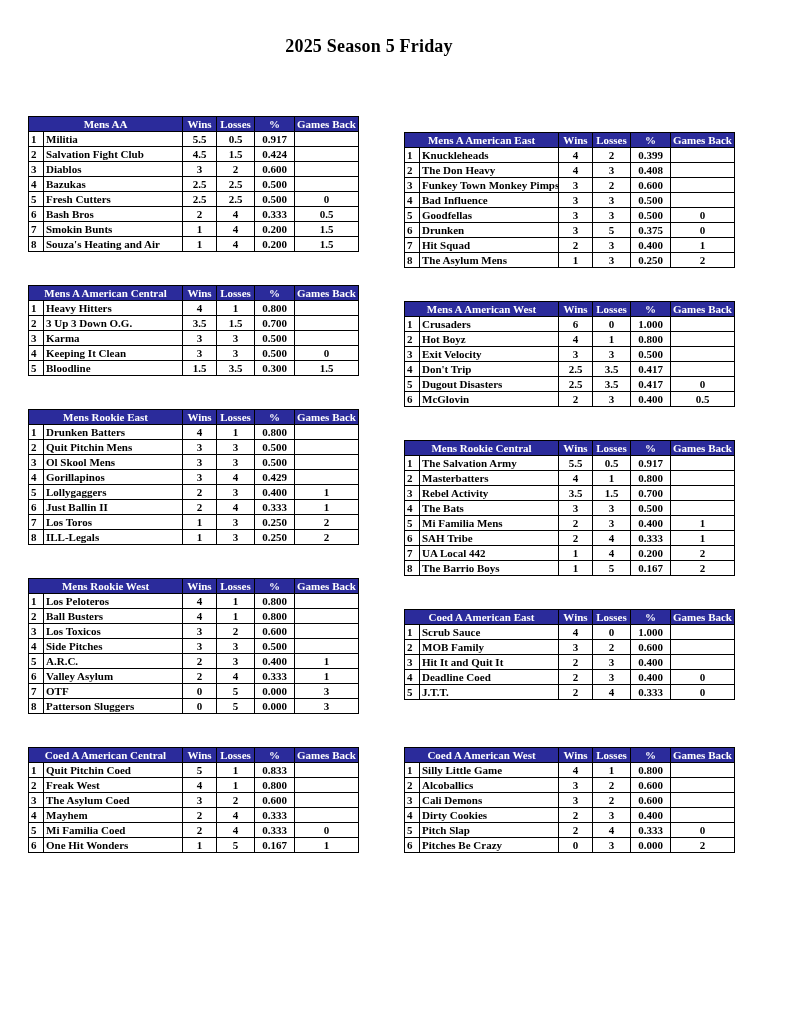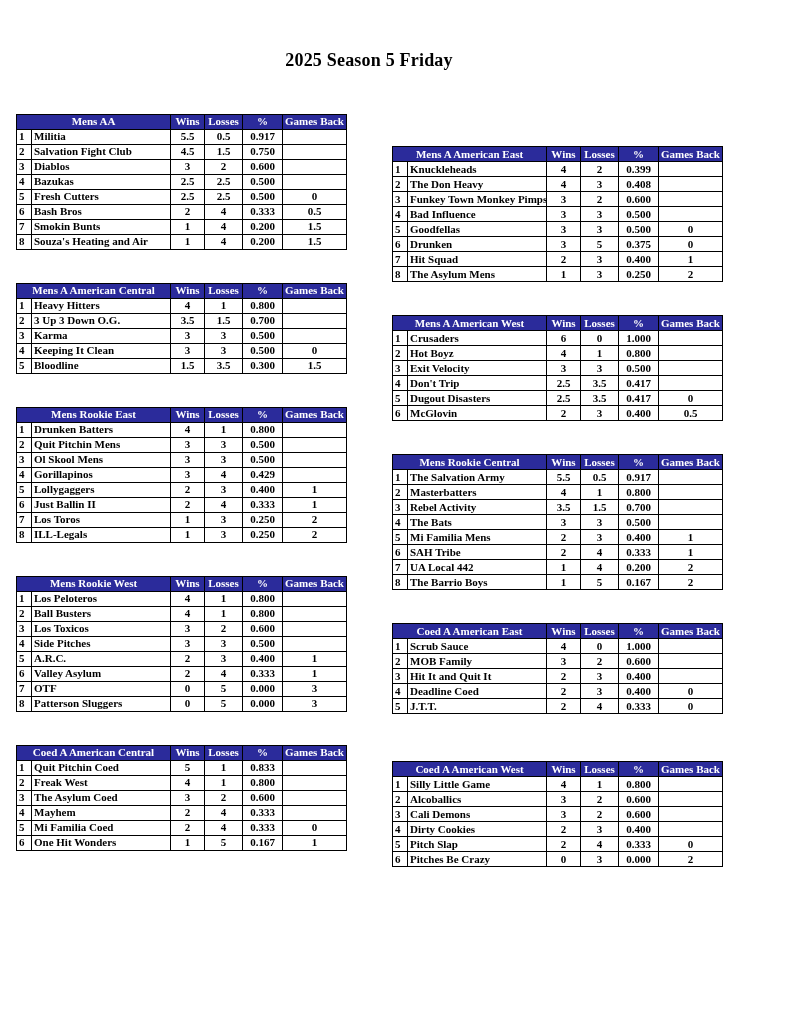--- a/index.html
+++ b/index.html
@@ -12,33 +12,34 @@
     width: 791px;
     height: 1024px;
     font-family: "Liberation Serif", serif;
     color: #000000;
     overflow: hidden;
   }
   .page {
     position: relative;
     width: 791px;
     height: 1024px;
-    padding: 50px 16px 0 16px;
+    padding: 36px 16px 0 16px;
   }
   .page-title {
     width: 706px;
     text-align: center;
     font-size: 18px;
     font-weight: bold;
     letter-spacing: 0.2px;
   }
   .cols {
     display: flex;
-    align-items: center;
+    align-items: flex-end;
     margin-top: 26px;
+    margin-left: 12px;
   }
   .col { width: 332px; }
   .col.left  { margin-right: 44px; }
   .col.right { padding-top: 49px; }
 
   table.standings {
     border-collapse: collapse;
     table-layout: fixed;
     width: 330px;
     margin-bottom: 33px;
@@ -98,21 +99,21 @@
               <td class="num" data-name="wins-cell">5.5</td>
               <td class="num" data-name="losses-cell">0.5</td>
               <td class="num" data-name="pct-cell">0.917</td>
               <td class="num" data-name="games-back-cell"></td>
             </tr>
             <tr data-name="team-row">
               <td class="rank" data-name="rank-cell">2</td>
               <td class="team" data-name="team-name-cell">Salvation Fight Club</td>
               <td class="num" data-name="wins-cell">4.5</td>
               <td class="num" data-name="losses-cell">1.5</td>
-              <td class="num" data-name="pct-cell">0.750</td>
+              <td class="num" data-name="pct-cell">0.424</td>
               <td class="num" data-name="games-back-cell"></td>
             </tr>
             <tr data-name="team-row">
               <td class="rank" data-name="rank-cell">3</td>
               <td class="team" data-name="team-name-cell">Diablos</td>
               <td class="num" data-name="wins-cell">3</td>
               <td class="num" data-name="losses-cell">2</td>
               <td class="num" data-name="pct-cell">0.600</td>
               <td class="num" data-name="games-back-cell"></td>
             </tr>

